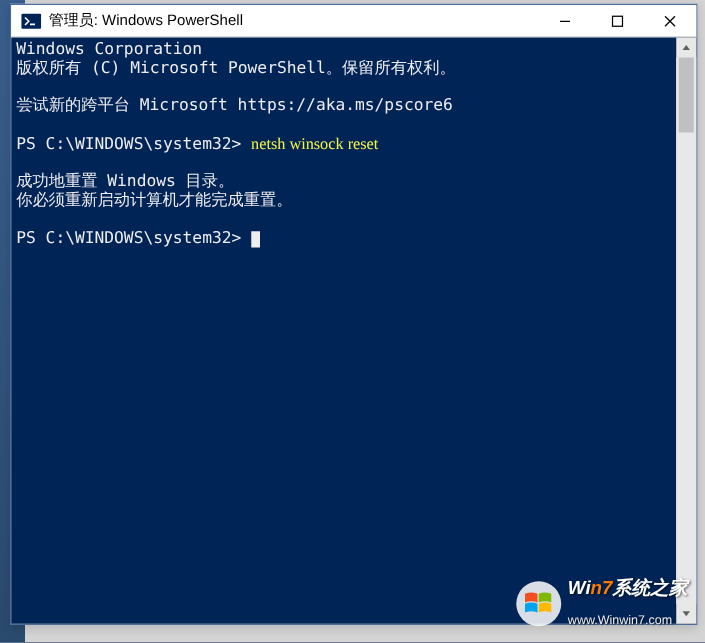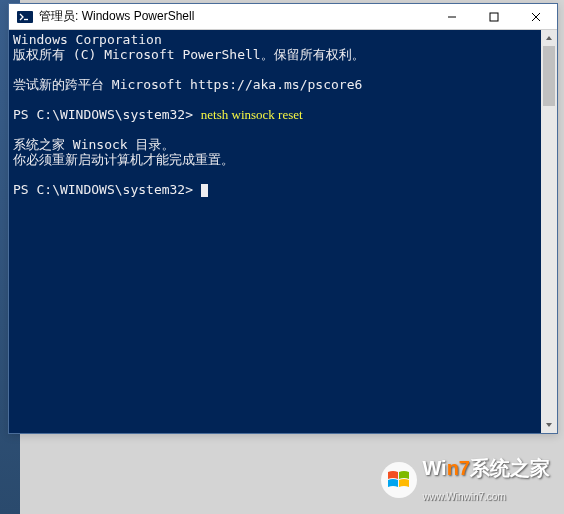--- a/index.html
+++ b/index.html
@@ -14,21 +14,21 @@
   .desktop-bg {
     position: absolute;
     left: 0; top: 0; width: 20px; height: 514px;
     background: linear-gradient(to bottom, #3a5f8d 0%, #2a4a6d 100%);
   }
   .window {
     position: absolute;
     left: 8px;
     top: 3px;
     width: 550px;
-    height: 431px;
+    height: 497px;
     background: #fff;
     border: 1px solid #4a6d9a;
     display: flex;
     flex-direction: column;
     box-shadow: 0 2px 8px rgba(0,0,0,0.15);
   }
   .titlebar {
     height: 26px;
     background: #fff;
     display: flex;
@@ -130,22 +130,23 @@
   .wm-logo {
     width: 38px;
     height: 38px;
   }
   .wm-text {
     display: flex;
     flex-direction: column;
     line-height: 1;
   }
   .wm-line1 {
-    font-size: 20px;
+    font-size: 15px;
     font-weight: bold;
+    font-style: italic;
     color: #fff;
     text-shadow: 1px 1px 2px rgba(0,0,0,0.6);
   }
   .wm-line1 .orange { color: #ff7a00; }
   .wm-line2 {
     font-size: 10px;
     color: #eee;
     margin-top: 14px;
     text-shadow: 1px 1px 1px rgba(0,0,0,0.6);
   }
@@ -186,21 +187,21 @@
   </div>
 
   <div class="terminal-area">
     <div class="terminal"><span>Windows Corporation</span>
 <span>版权所有 (C) Microsoft PowerShell。保留所有权利。</span>
 
 <span>尝试新的跨平台 Microsoft https://aka.ms/pscore6</span>
 
 <span>PS C:\WINDOWS\system32&gt; </span><span class="cmd-yellow">netsh winsock reset</span>
 
-<span>系统之家 Winsock 目录。</span>
+<span>成功地重置 Windows 目录。</span>
 <span>你必须重新启动计算机才能完成重置。</span>
 
 <span>PS C:\WINDOWS\system32&gt; </span><span class="cursor-blink"></span></div>
 
     <div class="scrollbar">
       <div class="sb-arrow">
         <svg width="8" height="6" viewBox="0 0 8 6">
             <path d="M4 1 L7 5 L1 5 Z" fill="#606060"></path>
           </svg>
       </div>

